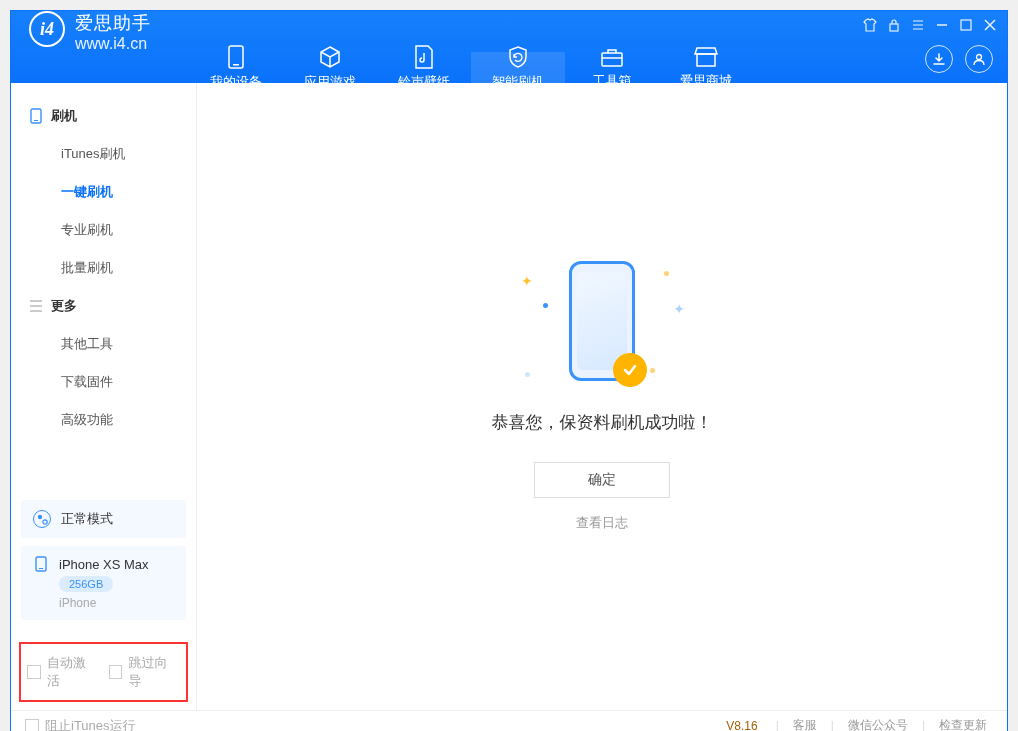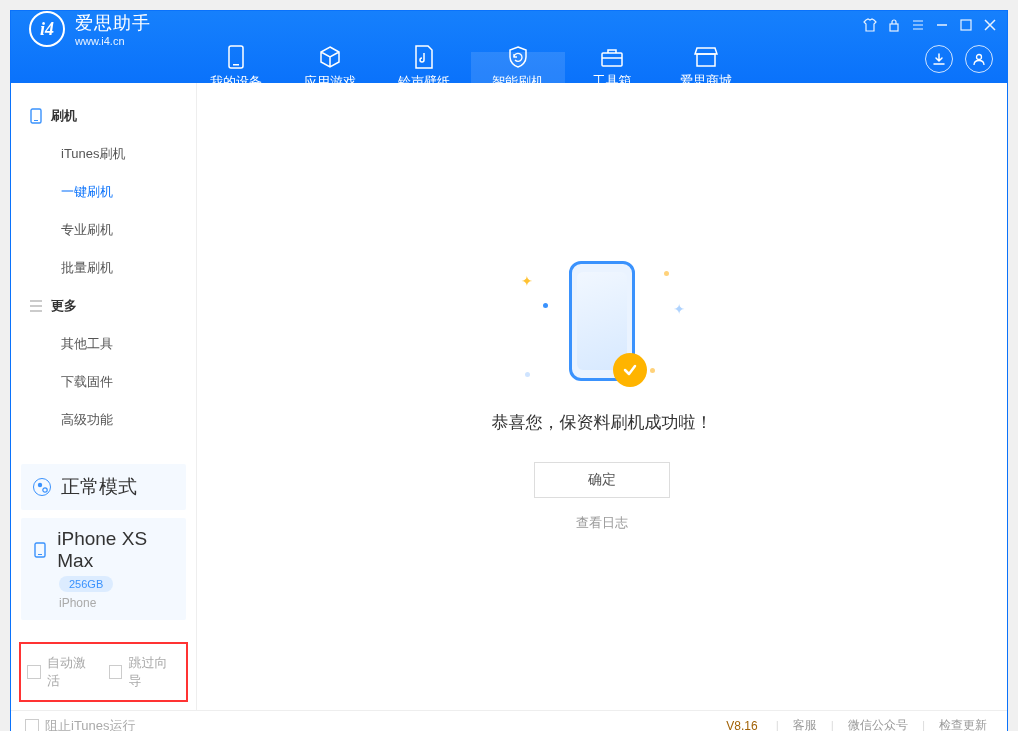--- a/index.html
+++ b/index.html
@@ -4,21 +4,21 @@
   <style>
     * { margin: 0; padding: 0; box-sizing: border-box; }
     body { font-family: "Microsoft YaHei", -apple-system, sans-serif; font-size: 13px; color: #333; background: #f0f0f0; display: flex; justify-content: center; align-items: flex-start; padding: 10px; }
     .window { width: 1018px; height: 731px; background: #fff; border: 1px solid #0a72fb; display: flex; flex-direction: column; overflow: hidden; }
     
     
     .topbar { height: 72px; background: linear-gradient(180deg, #1680fc, #0a72fb); display: flex; align-items: stretch; color: #fff; position: relative; }
     .logo-block { display: flex; padding: 0 18px; gap: 10px; }
     .logo-icon { width: 36px; height: 36px; border: 2.5px solid #fff; border-radius: 50%; display: flex; align-items: center; justify-content: center; font-weight: bold; font-size: 18px; font-style: italic; font-family: Georgia, serif; }
     .logo-text .brand { font-size: 18px; font-weight: 500; letter-spacing: 1px; }
-    .logo-text .url { font-size: 11px; opacity: .9; }
+    .logo-text .url { font-size: 16px; opacity: .9; }
     
     .nav-tabs { display: flex; margin-left: 20px; }
     .nav-tab { width: 94px; display: flex; flex-direction: column; align-items: center; justify-content: center; gap: 4px; cursor: pointer; position: relative; margin-top: 41px; }
     .nav-tab.active { background: rgba(255,255,255,.12); }
     .nav-tab .nav-icon { height: 24px; display: flex; align-items: center; justify-content: center; }
     .nav-tab .nav-label { font-size: 13px; }
     
     .window-controls { position: absolute; top: 5px; right: 8px; display: flex; gap: 6px; align-items: center; }
     .window-controls .wc { width: 18px; height: 18px; display: flex; align-items: center; justify-content: center; cursor: pointer; opacity: .9; }
     
@@ -27,26 +27,26 @@
     
     
     .body { flex: 1; display: flex; overflow: hidden; }
     
     
     .sidebar { width: 186px; border-right: 1px solid #eee; display: flex; flex-direction: column; background: #fff; }
     .sidebar-scroll { flex: 1; overflow-y: auto; padding-top: 14px; }
     .sb-group-hdr { display: flex; align-items: center; gap: 8px; padding: 10px 18px; font-weight: 600; color: #333; }
     .sb-group-hdr .hdr-icon { width: 14px; height: 14px; display:flex; align-items:center; justify-content:center; }
     .sb-item { padding: 10px 18px 10px 50px; cursor: pointer; color: #555; }
-    .sb-item.active { color: #0a72fb; font-weight: 400; }
+    .sb-item.active { color: #0a72fb; font-weight: 700; }
     
     .device-cards { padding: 6px 10px; }
     .device-card { background: #f4f9ff; border-radius: 2px; padding: 10px 12px; margin-bottom: 8px; display: flex; align-items: center; gap: 10px; cursor: pointer; }
     .device-card .dev-icon { width: 18px; height: 18px; border: 1.5px solid #3a92fd; border-radius: 50%; display:flex;align-items:center;justify-content:center; color:#3a92fd; font-size:10px; position:relative; }
-    .device-card .dev-label { color: #333; font-size: 19px; font-weight: 500; }
+    .device-card .dev-label { color: #333; font-size: 13px; font-weight: 500; }
     .device-card.phone { flex-direction: column; align-items: flex-start; gap: 4px; }
     .device-card.phone .row1 { display:flex; align-items:center; gap:10px; }
     .device-card.phone .dev-icon { border:none; width:16px; height:16px; }
     .capacity-pill { background:#dcecff; color:#3a92fd; font-size:11px; padding:2px 10px; border-radius:10px; margin-left:26px; }
     .dev-sub { margin-left:26px; color:#aaa; font-size:12px; }
     
     .sidebar-bottom-box { border: 2px solid #f33; margin: 8px; padding: 10px 6px; display:flex; gap: 10px; }
     .sidebar-checkbox { display: flex; align-items: center; gap: 6px; color: #aaa; font-size: 13px; }
     .cb { width: 14px; height: 14px; border: 1px solid #ccc; background: #fff; cursor: pointer; }
     

